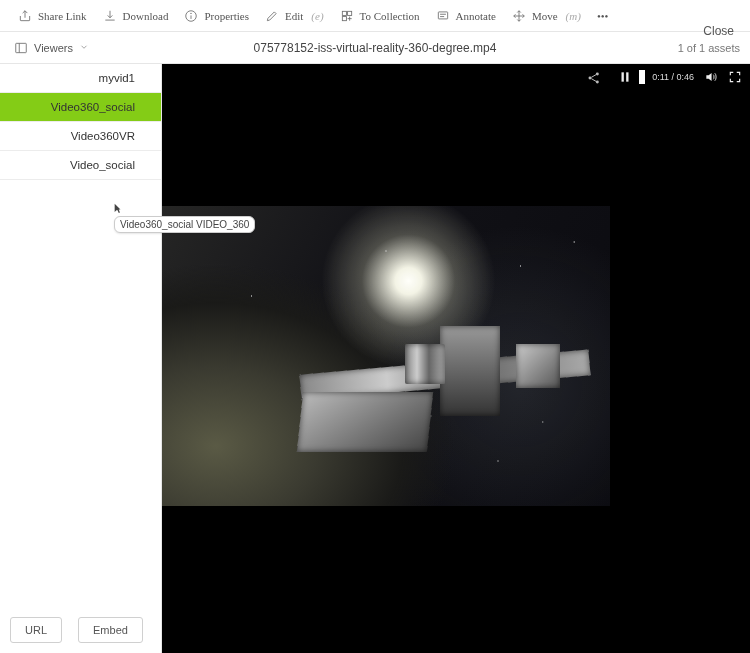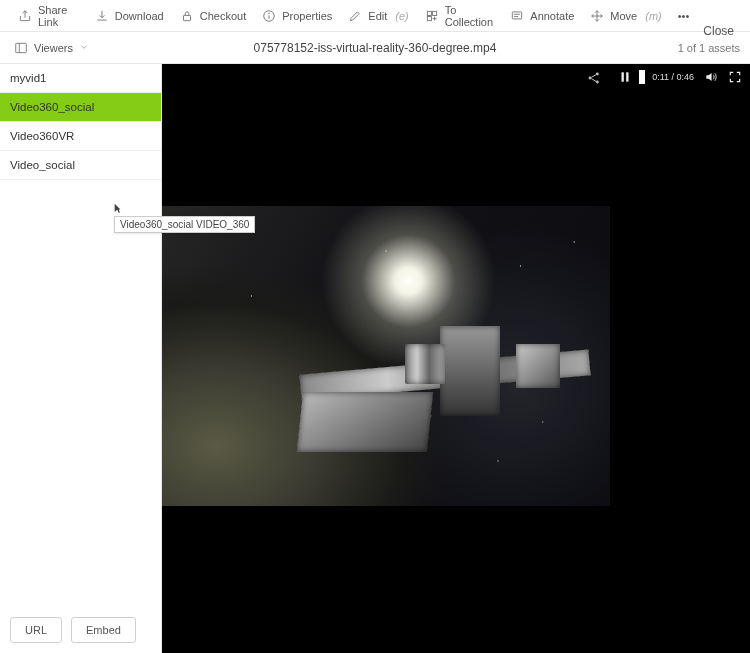--- a/index.html
+++ b/index.html
@@ -1,40 +1,40 @@
 <!DOCTYPE html>
 <html><head>
 <meta charset="utf-8">
 <style>
   * { box-sizing: border-box; margin: 0; padding: 0; }
   html, body { width: 750px; height: 653px; font-family: Arial, Helvetica, sans-serif; background: #fff; overflow: hidden; }
   .toolbar { height: 32px; display: flex; align-items: center; padding: 0 10px; border-bottom: 1px solid #e6e6e6; font-size: 11px; color: #555; }
-  .toolbar .tb-item { display: flex; align-items: center; gap: 6px; padding: 0 8px; height: 100%; cursor: pointer; }
+  .toolbar .tb-item { display: flex; align-items: center; gap: 6px; padding: 0 8px; height: 100%; cursor: pointer; font-family: Liberation Serif, serif; }
   .toolbar .spacer { flex: 1; }
   .tb-icon { width: 14px; height: 14px; display: flex; align-items: center; justify-content: center; }
   .tb-icon svg { width: 14px; height: 14px; stroke: #707070; fill: none; stroke-width: 1.5; }
   .edit-hint { color: #aaa; font-style: italic; margin-left: 2px; }
   .close { font-size: 12px; color: #555; padding: 0 6px; cursor: pointer; margin-top: 31px; }
 
   .sub-header { height: 32px; display: flex; align-items: center; padding: 0 10px; font-size: 11px; color: #555; border-bottom: 1px solid #e6e6e6; position: relative; }
   .viewers-ctrl { display: flex; align-items: center; gap: 6px; cursor: pointer; padding: 2px 4px; }
   .viewers-ctrl svg { width: 14px; height: 14px; stroke: #707070; fill: none; stroke-width: 1.5; }
   .chev svg { width: 10px; height: 10px; }
   .filename { position: absolute; left: 50%; transform: translateX(-50%); font-size: 12px; color: #444; }
   .asset-count { margin-left: auto; font-size: 11px; color: #777; }
 
   .content { display: flex; height: calc(653px - 64px); }
   .sidebar { width: 162px; border-right: 1px solid #e6e6e6; display: flex; flex-direction: column; position: relative; }
   .viewer-list { }
-  .viewer-item { font-size: 11.5px; color: #333; padding: 8px 10px; border-bottom: 1px solid #ececec; cursor: pointer; }
+  .viewer-item { font-size: 11.5px; color: #333; padding: 8px 26px; border-bottom: 1px solid #ececec; cursor: pointer; text-align: right; }
   .viewer-item.selected-ish { background: #84cc16; }
-  .sidebar-footer { margin-top: auto; padding: 10px; display: flex; gap: 9px; }
+  .sidebar-footer { margin-top: auto; padding: 10px; display: flex; gap: 16px; }
   .sidebar-footer button { font-size: 11px; color: #555; background: #fff; border: 1px solid #d0d0d0; border-radius: 3px; padding: 6px 14px; cursor: pointer; }
 
-  .tooltip { position: absolute; top: 152px; left: 114px; background: #fff; border: 1px solid #ccc; font-size: 10px; color: #444; padding: 2px 5px; white-space: nowrap; z-index: 50; border-radius: 0; box-shadow: 0 1px 2px rgba(0,0,0,0.1); }
+  .tooltip { position: absolute; top: 152px; left: 114px; background: #fff; border: 1px solid #ccc; font-size: 10px; color: #444; padding: 2px 5px; white-space: nowrap; z-index: 50; border-radius: 6px; box-shadow: 0 1px 2px rgba(0,0,0,0.1); }
   .cursor-pointer-icon { position: absolute; top: 138px; left: 110px; z-index: 49; }
   .cursor-pointer-icon svg { width: 14px; height: 14px; fill: #444; }
 
   .viewer-area { flex: 1; background: #000; position: relative; display: flex; flex-direction: row; }
   .video-frame { flex: 1; background: #000; position: relative; overflow: hidden; }
   .share-icon-video { position: absolute; top: 6px; right: 8px; z-index: 10; cursor: pointer; }
   .share-icon-video svg { width: 16px; height: 16px; fill: #bbb; }
   .space-scene { position: absolute; top: 142px; left: 0; right: 0; height: 300px;
     background:
       radial-gradient(circle at 55% 25%, rgba(255,255,250,1) 0%, rgba(255,255,240,0.95) 4%, rgba(255,255,220,0.25) 14%, rgba(0,0,0,0) 26%),
@@ -86,29 +86,20 @@
     <span class="tb-icon">
         <svg viewBox="0 0 24 24">
           <path d="M12 3v12M8 11l4 4 4-4M4 19h16"></path>
         </svg>
       </span>
     <span>Download</span>
   </div>
   <div class="tb-item">
     <span class="tb-icon">
         <svg viewBox="0 0 24 24">
-          <rect x="6" y="11" width="12" height="9" rx="1"></rect>
-          <path d="M9 11V8a3 3 0 016 0v3"></path>
-        </svg>
-      </span>
-    <span>Checkout</span>
-  </div>
-  <div class="tb-item">
-    <span class="tb-icon">
-        <svg viewBox="0 0 24 24">
           <circle cx="12" cy="12" r="9"></circle>
           <line x1="12" y1="11" x2="12" y2="17"></line>
           <circle cx="12" cy="7.5" r="0.5" fill="#707070"></circle>
         </svg>
       </span>
     <span>Properties</span>
   </div>
   <div class="tb-item">
     <span class="tb-icon">
         <svg viewBox="0 0 24 24">

